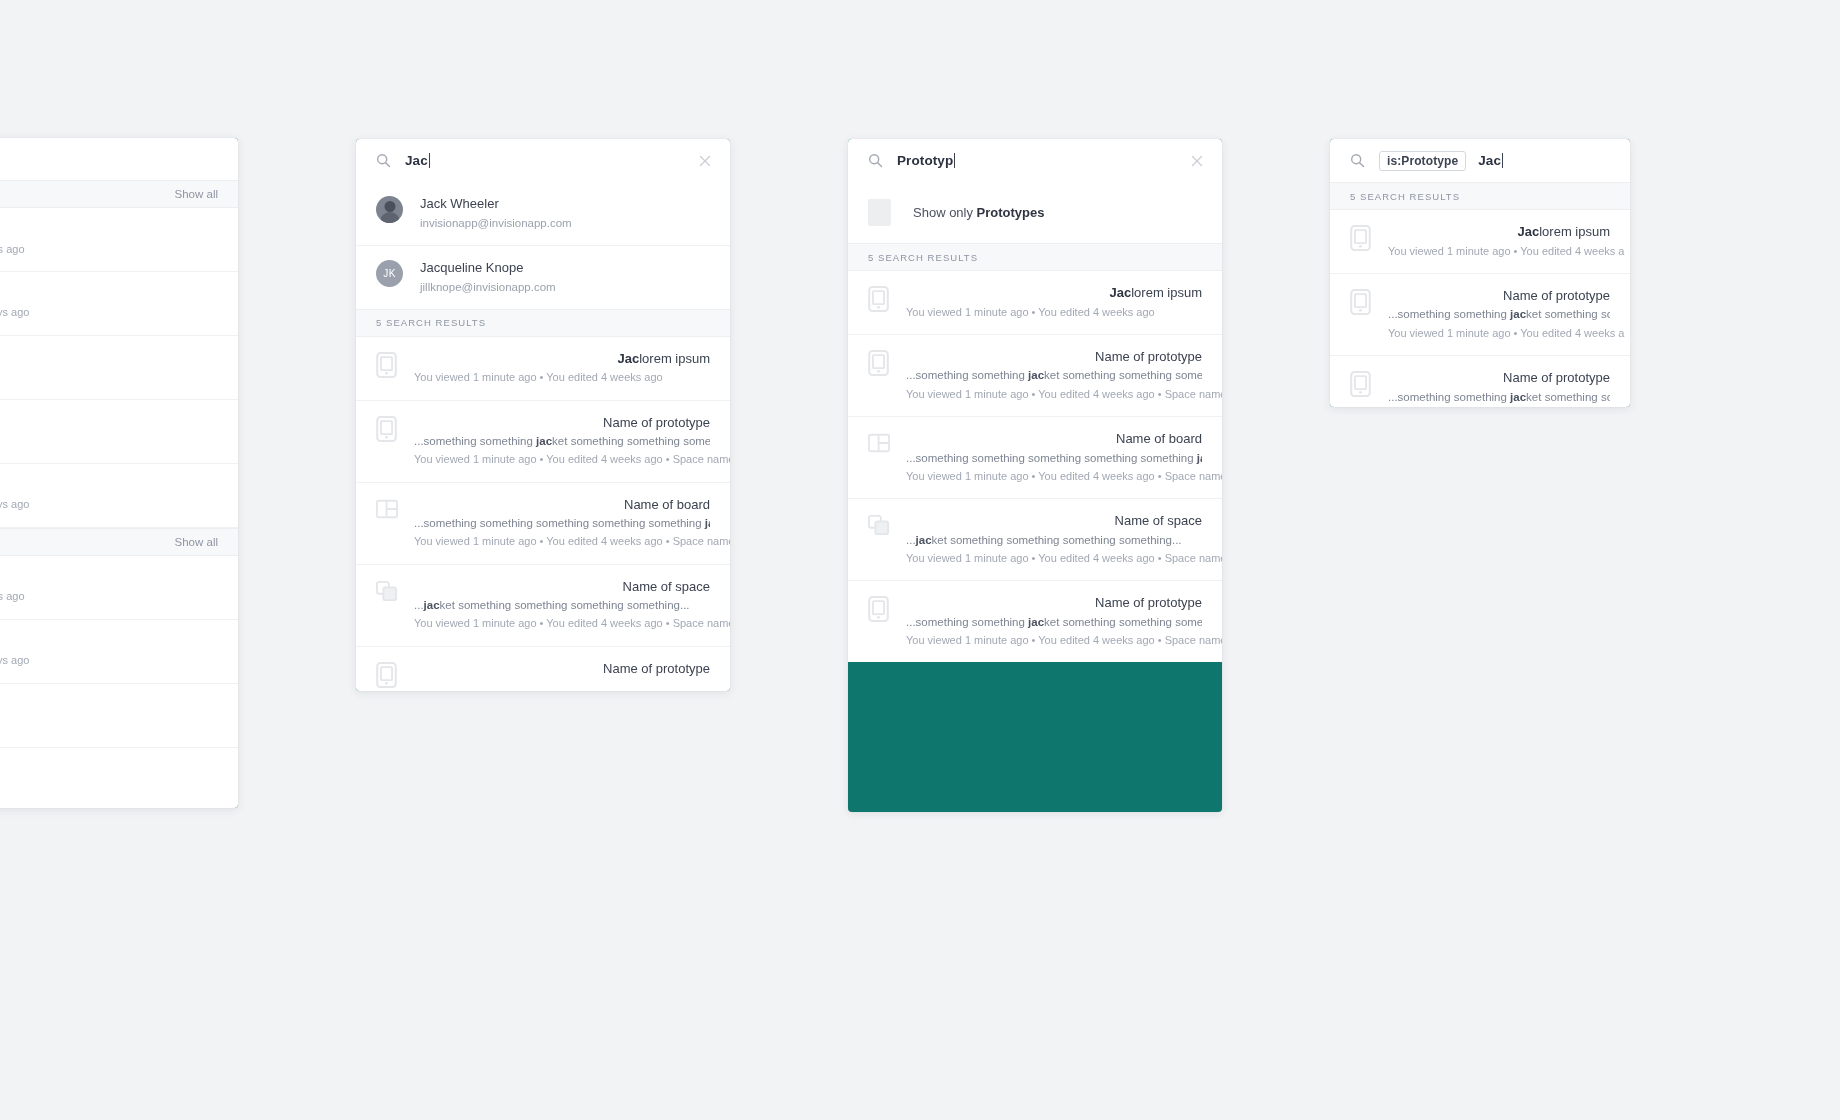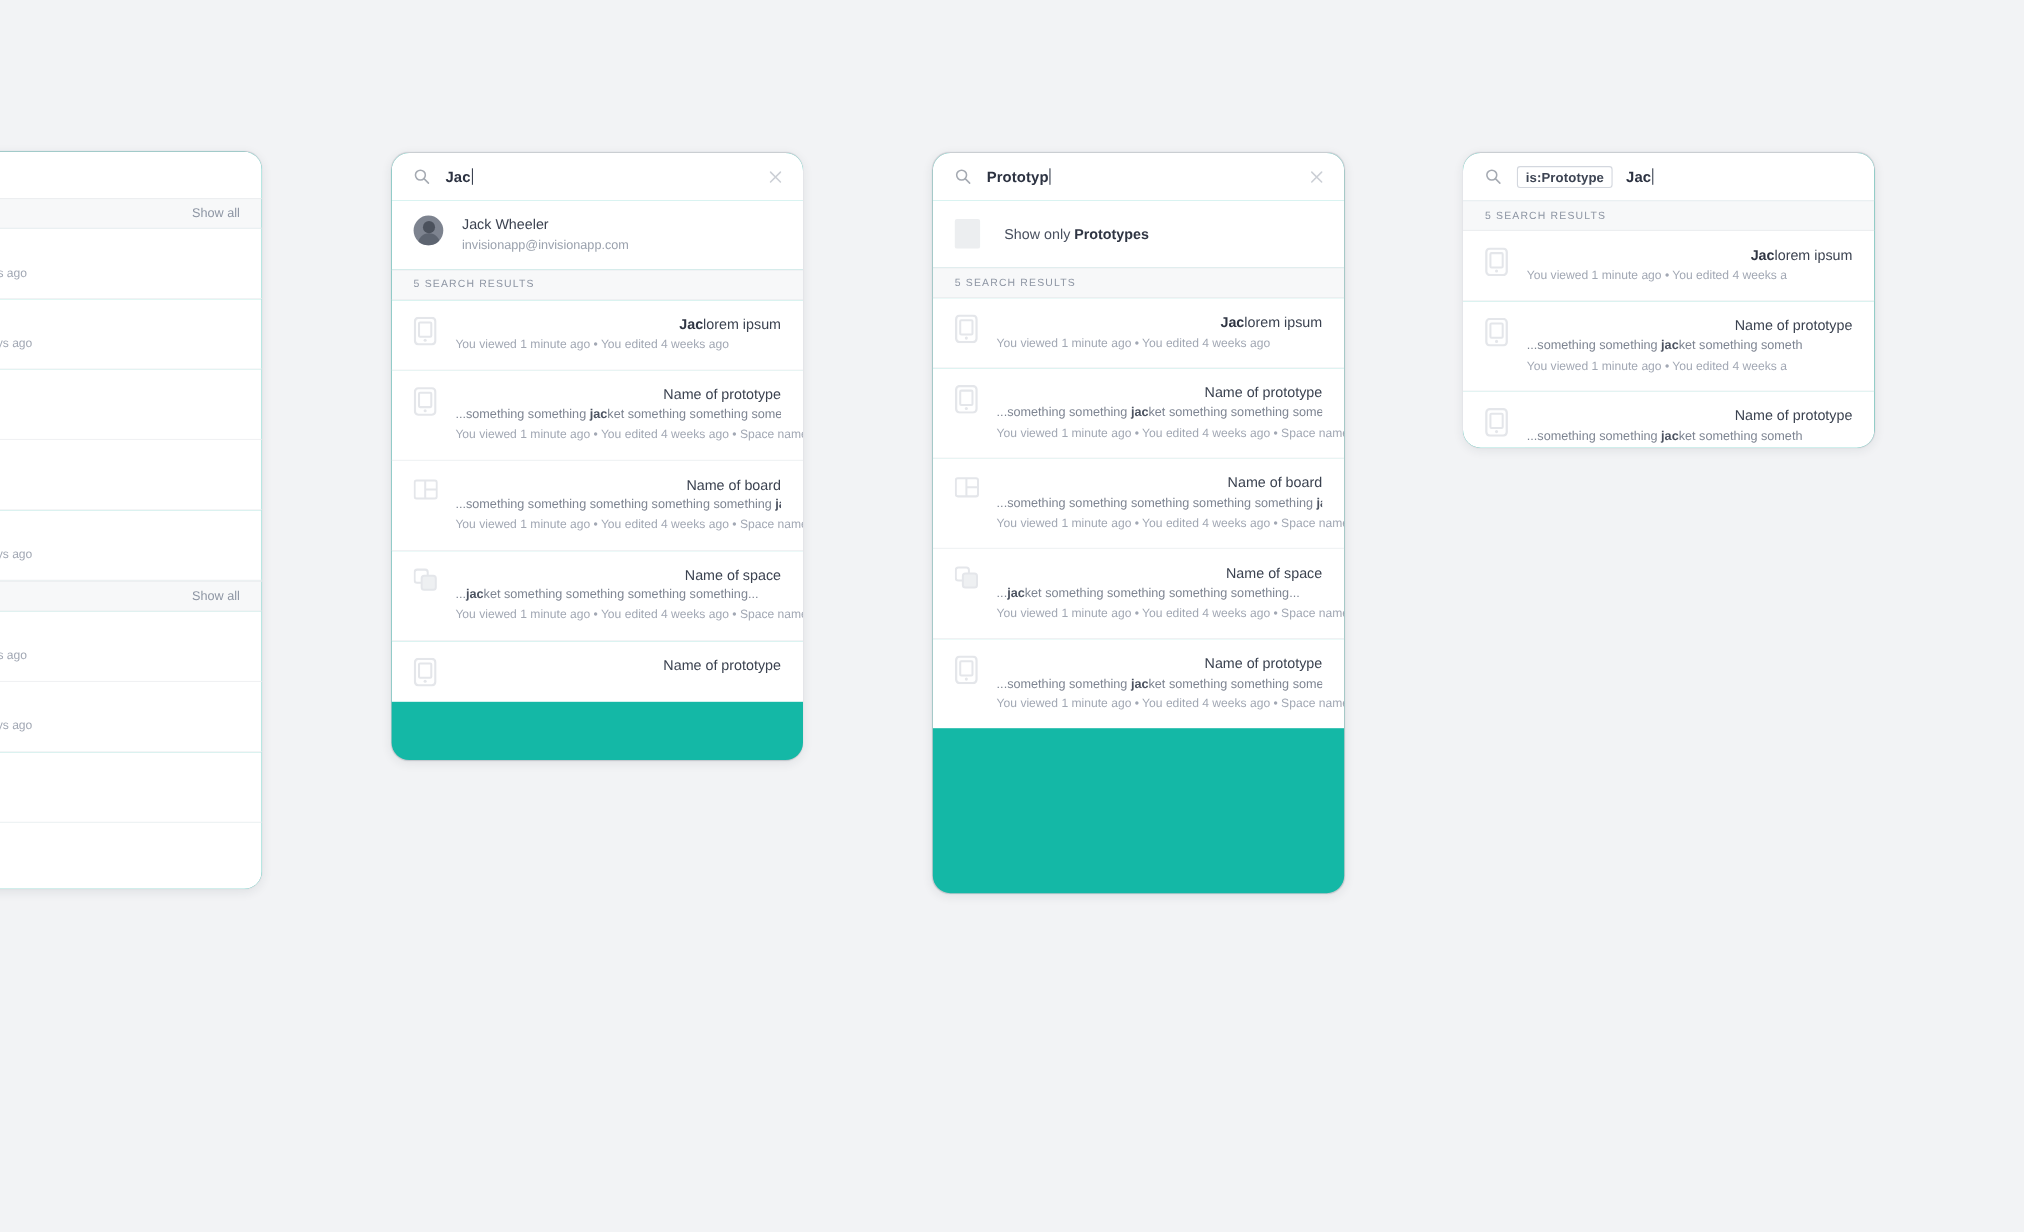--- a/index.html
+++ b/index.html
@@ -7,22 +7,22 @@
     width: 1840px; height: 1120px;
     background: #f2f3f5;
     font-family: "Liberation Sans", sans-serif;
     overflow: hidden;
   }
   .stage { position: relative; width: 1840px; height: 1120px; }
 
   
   .panel {
     position: absolute;
-    background: #14b8a6;
-    border-radius: 16px;
+    background: #0f766e;
+    border-radius: 4px;
     box-shadow: 0 2px 10px rgba(30,40,60,.09), 0 0 1px rgba(30,40,60,.18);
     overflow: hidden;
   }
 
   
   .searchbar {
     height: 43px;
     display: flex;
     align-items: center;
     padding: 0 16px 0 20px;
@@ -261,20 +261,27 @@
 
 
     <div id="people-list">
         <div class="row">
           <span class="avatar photo"></span>
           <div>
             <div class="person-name">Jack Wheeler</div>
             <div class="person-mail">invisionapp@invisionapp.com</div>
           </div>
         </div>
+        <div class="row">
+          <span class="avatar">JK</span>
+          <div>
+            <div class="person-name">Jacqueline Knope</div>
+            <div class="person-mail">jillknope@invisionapp.com</div>
+          </div>
+        </div>
       </div>
 
     <div class="section-head">
       <span class="label">5 SEARCH RESULTS</span>
     </div>
 
     <div id="people-results">
         <div class="rrow">
           <span class="ricon">
             <svg viewBox="0 0 22 28" width="21" height="26">
@@ -439,21 +446,21 @@
           </span>
           <div class="rbody">
             <div class="rtitle">Name of prototype</div>
             <div class="rsnippet">...something something <b>jac</b>ket something something something something...</div>
             <div class="rmeta">You viewed 1 minute ago  •  You edited 4 weeks ago  •  Space name</div>
           </div>
         </div>
       </div>
   </div>
 
-  <div class="panel" id="panel-chip" style="left:1330px; top:139px; width:374px; height:268px;">
+  <div class="panel" id="panel-chip" style="left:1330px; top:139px; width:300px; height:268px;">
 
     <div class="searchbar">
       <span class="search-icon">
         <svg viewBox="0 0 16 16" width="15" height="15" fill="none" stroke="#6e7683" stroke-width="1.5">
           <circle cx="6.6" cy="6.6" r="4.8"></circle>
             <path d="M10.3 10.3 L14.4 14.4" stroke-linecap="round"></path>
         </svg>
       </span>
       <span class="query">
         <span class="chip">is:Prototype</span>

